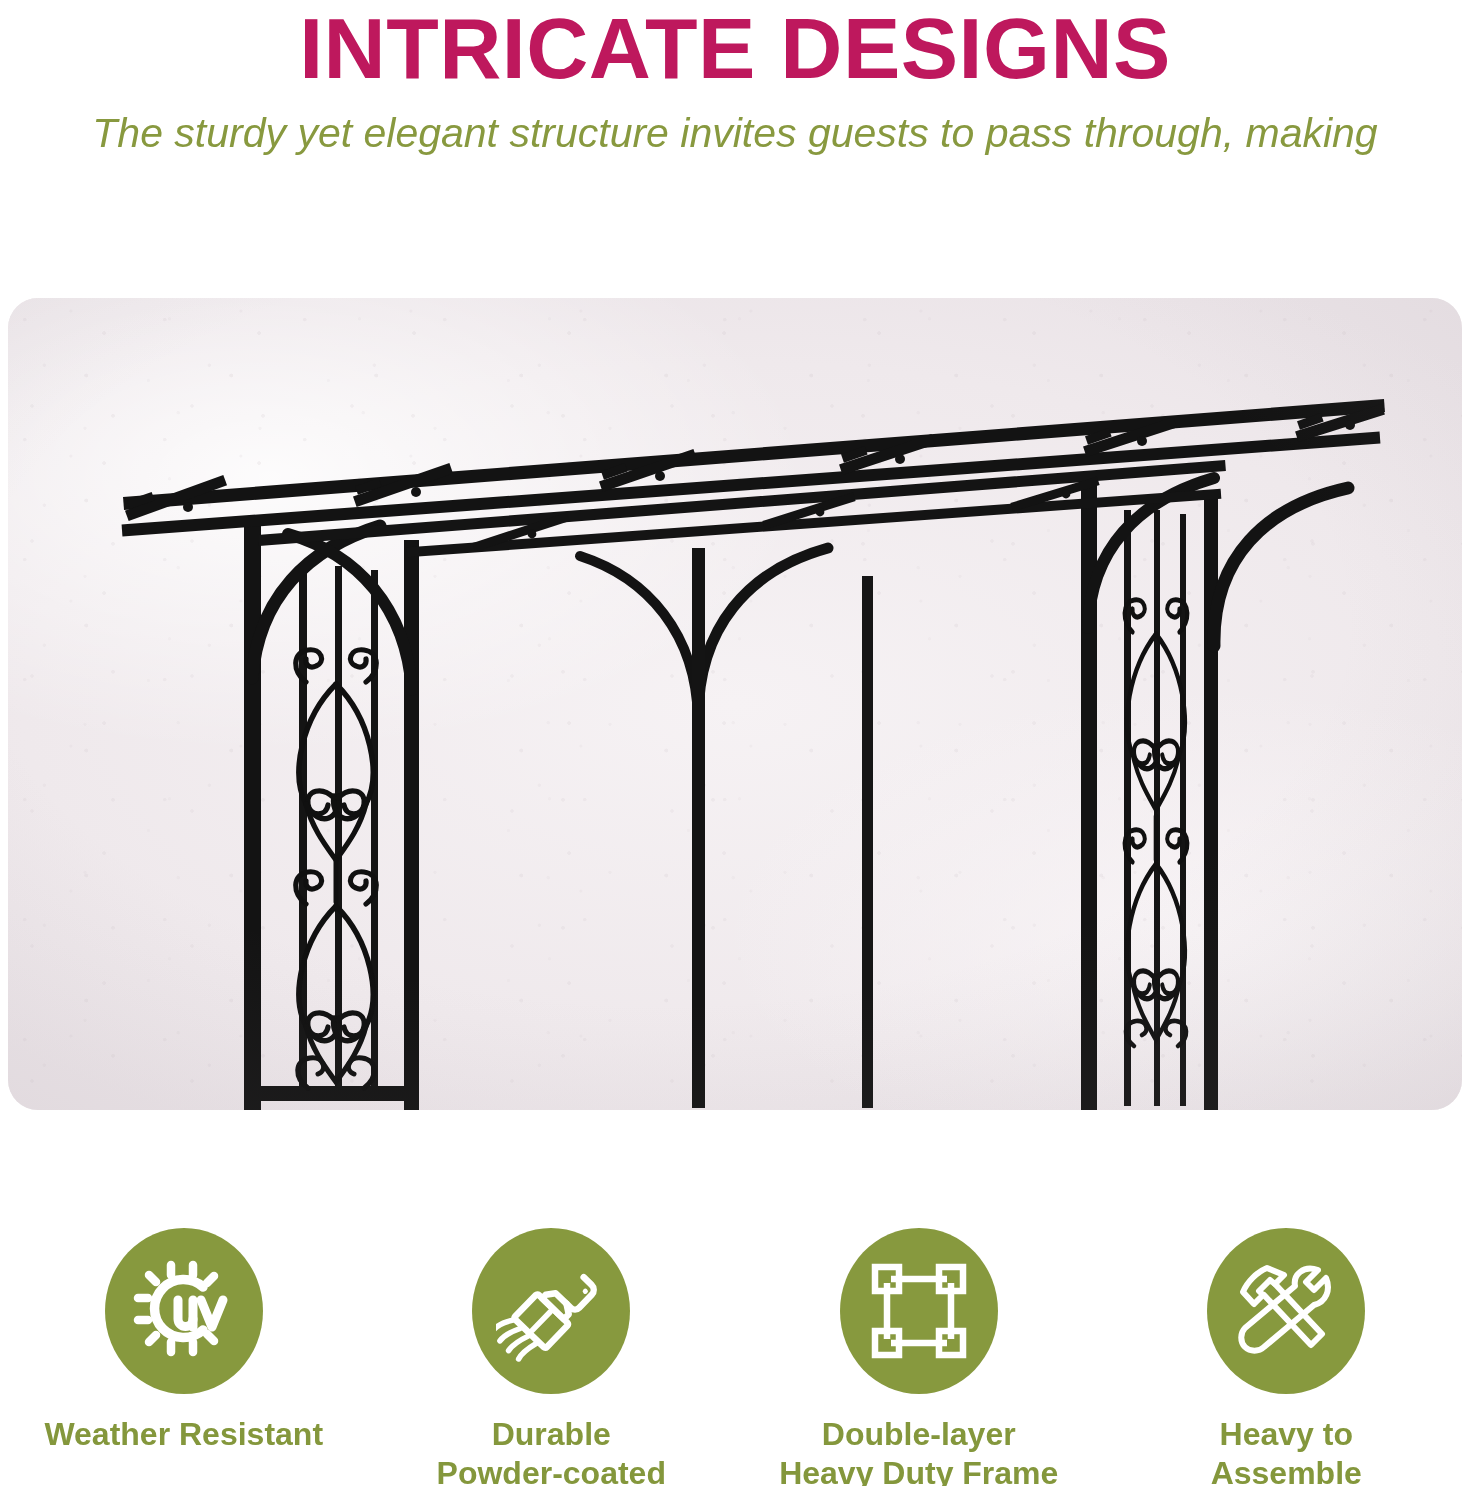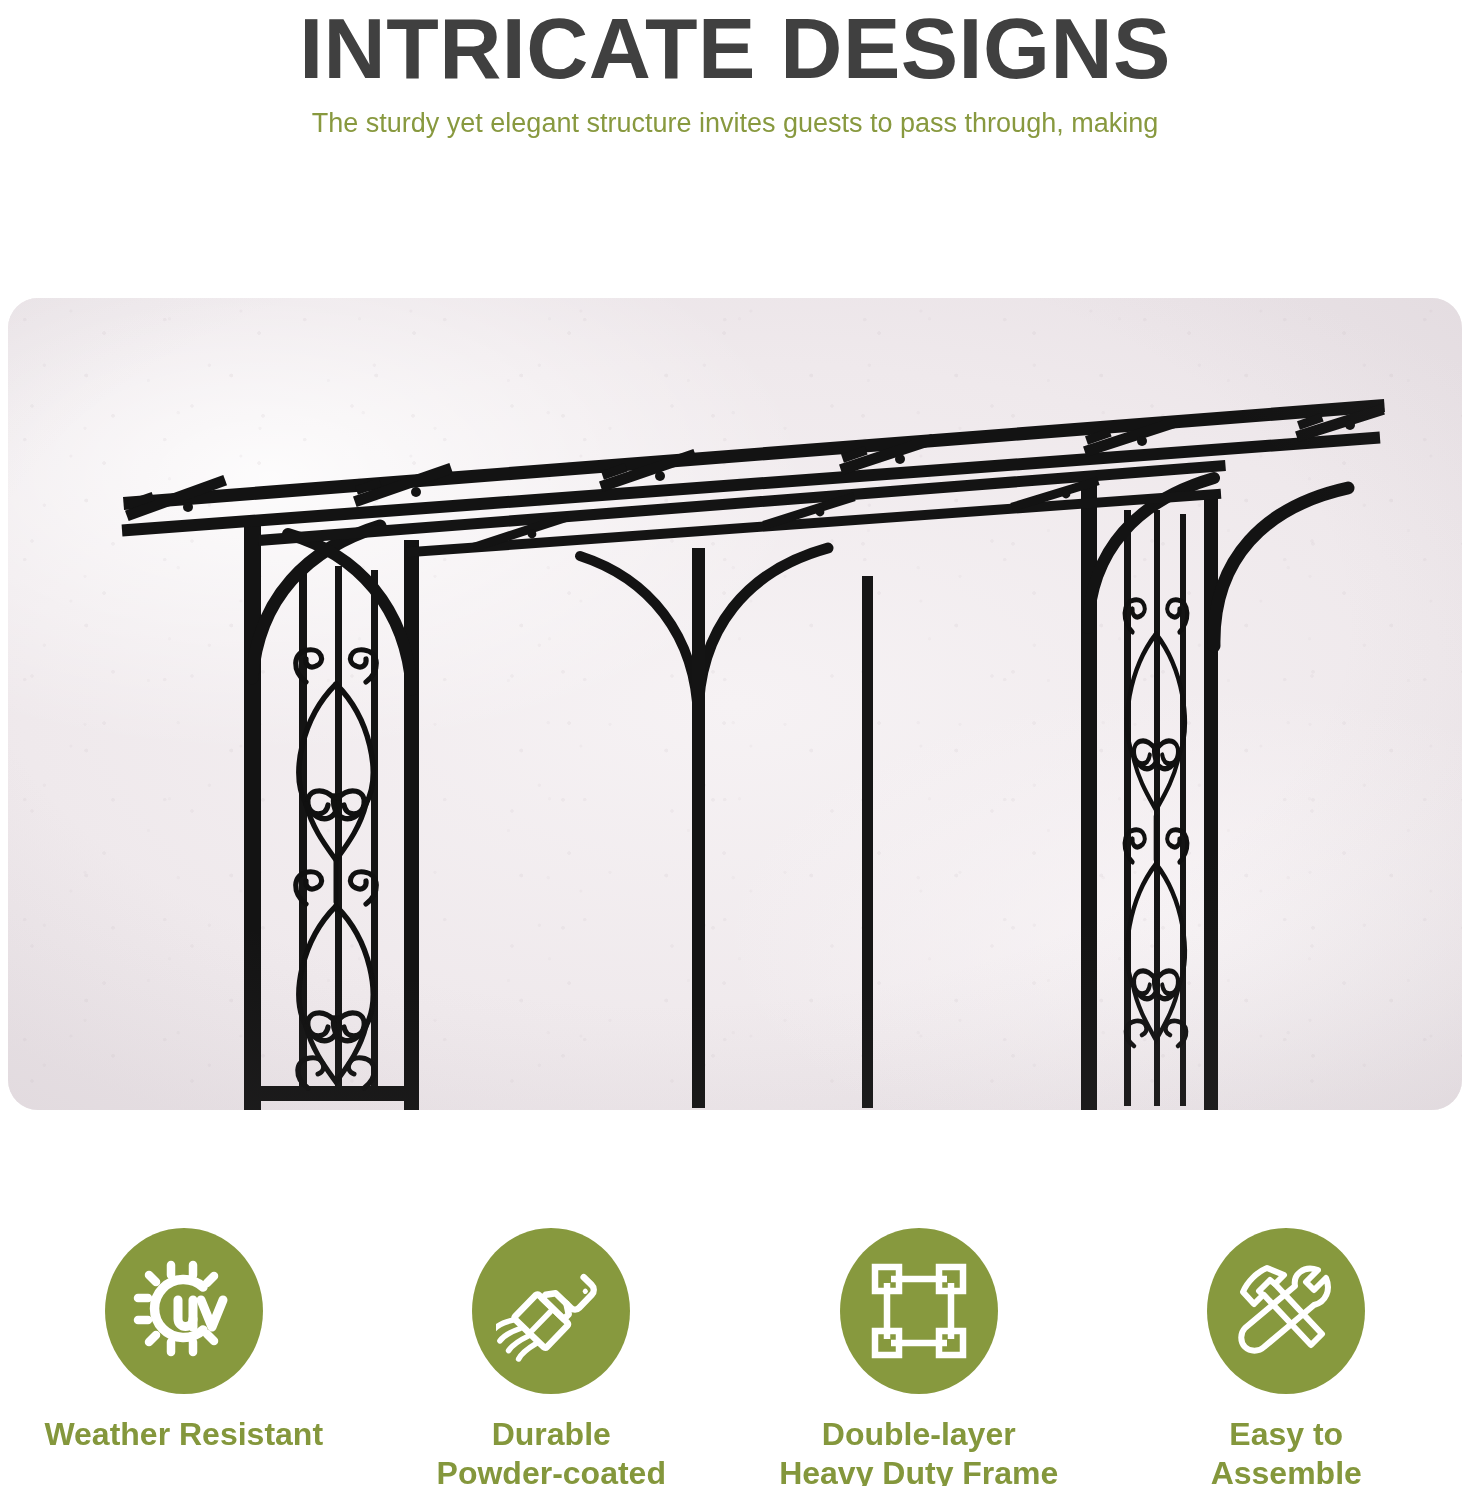--- a/index.html
+++ b/index.html
@@ -22,34 +22,35 @@
     padding-top: 6px;
     box-sizing: border-box;
     text-align: center;
   }
   .headline {
     font-family: "Liberation Sans", sans-serif;
     font-weight: 700;
     font-size: 86px;
     line-height: 0.98;
     letter-spacing: 0.5px;
-    color: #404040;
+    color: #be185d;
     margin: 0;
     padding: 0 40px;
     white-space: nowrap;
   }
   .subhead {
     font-family: "Liberation Sans", sans-serif;
     font-weight: 400;
-    font-size: 27px;
+    font-size: 41px;
     line-height: 1.32;
     color: #88993F;
     margin: 16px auto 0 auto;
     max-width: 1330px;
     padding: 0 20px;
+    font-style: italic;
   }
   .subhead .l1, .subhead .l2 { display: block; }
 
   
   .photo-wrap {
     position: absolute;
     left: 8px;
     top: 298px;
     width: 1454px;
     height: 812px;
@@ -364,18 +365,18 @@
           <path d="M37 13 C27 17 17 27 13 37 L24 49 L33 40 L29 36 L40 25 L45 29 L54 20 Z"></path>
           <path d="M45 29 L92 79 L81 90 L34 40"></path>
 
           <path d="M88 15 L76 27 L84 35 L96 23 C101 35 96 47 84 50 L34 92
                    C29 97 20 97 15 92 C10 87 10 78 15 73 L65 31
                    C63 20 73 10 88 15 Z"></path>
         </g>
       </svg>
     </div>
     <div class="feature-label">
-      <span class="ln">Easy to</span>
+      <span class="ln">Heavy to</span>
       <span class="ln">Assemble</span>
     </div>
   </div>
 
 </div>
 
 </body></html>

